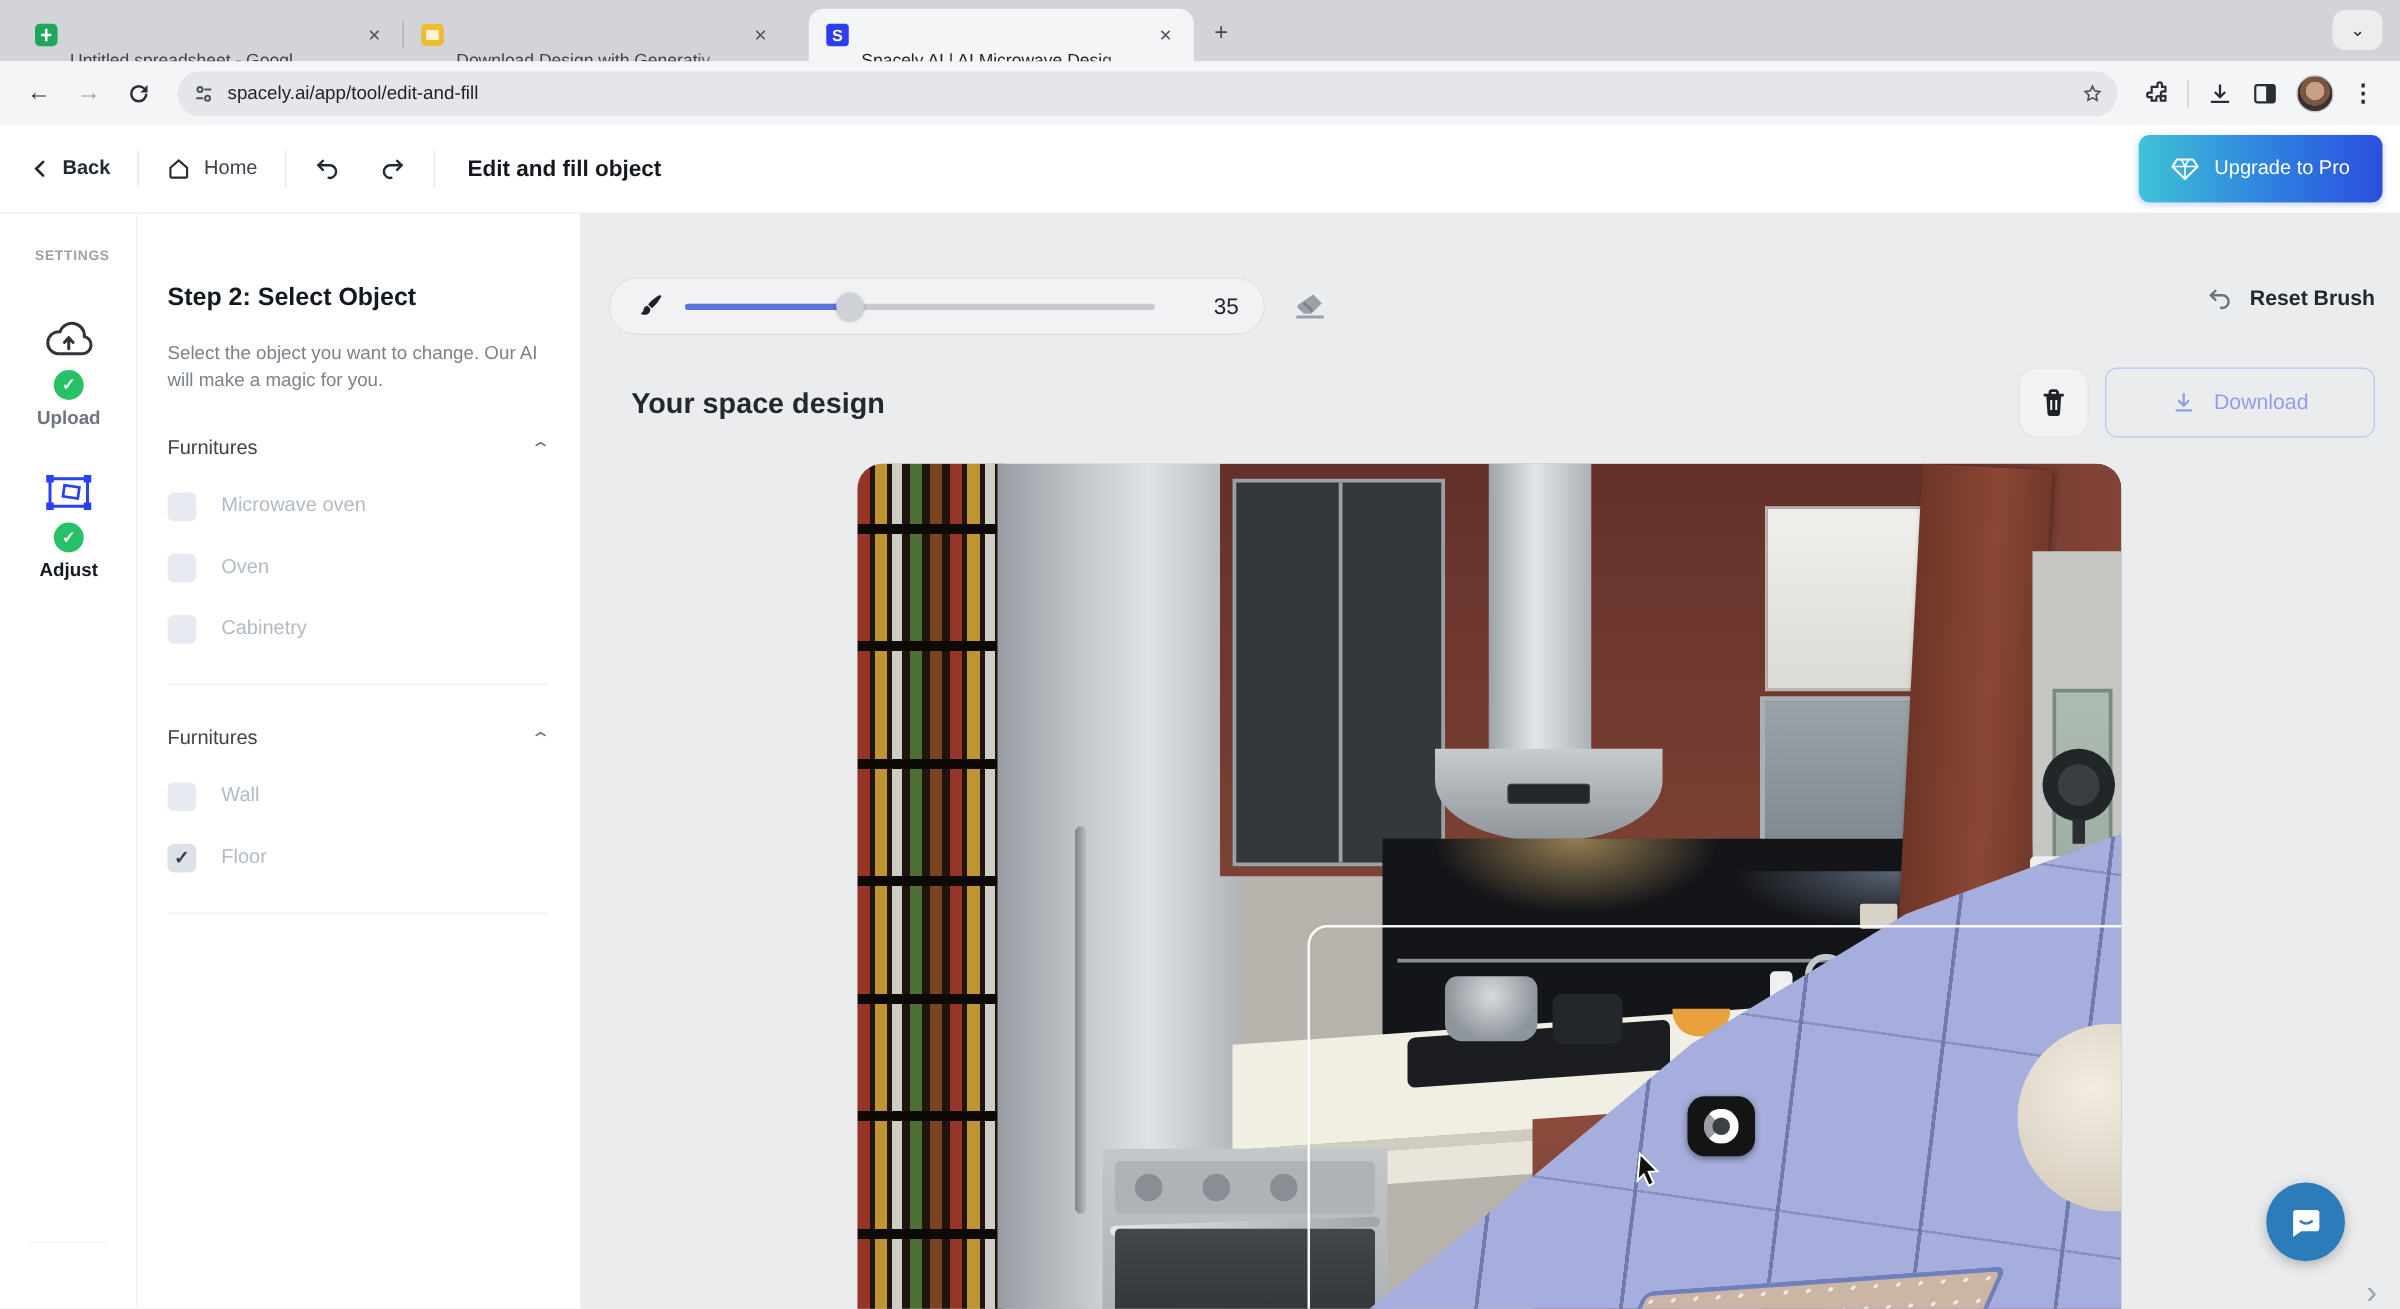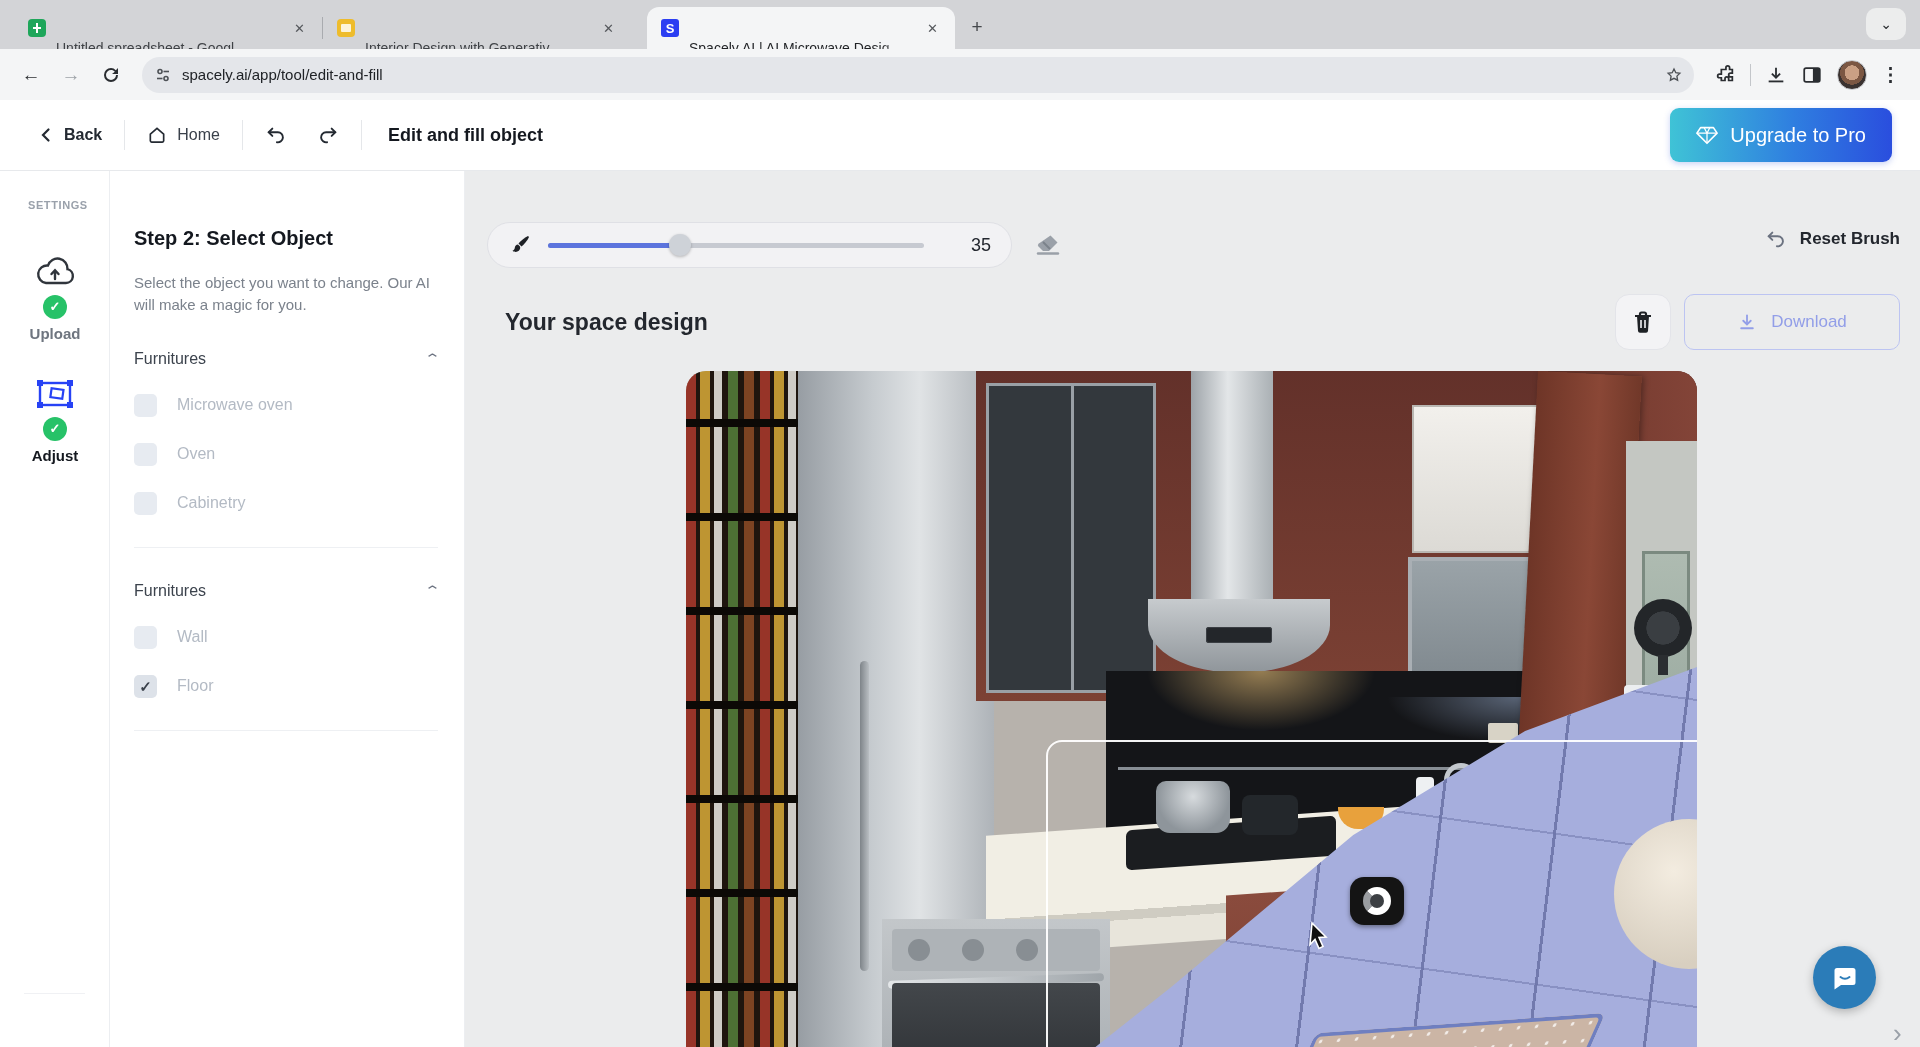--- a/index.html
+++ b/index.html
@@ -30,26 +30,26 @@
   .nav-ic.disabled { color:#9ca1a7; }
   .omnibox { flex:1; height:36px; margin:0 8px; background:#e4e6ea; border-radius:18px; display:flex; align-items:center; padding:0 6px 0 12px; gap:10px; }
   .omnibox .url { flex:1; font-size:15px; color:#202327; }
   .ob-star { width:28px; height:28px; display:flex; align-items:center; justify-content:center; color:#4d5156; }
   .chrome-right { display:flex; align-items:center; gap:14px; padding:0 6px; }
   .cr-sep { width:1px; height:22px; background:#c3c6ca; }
   .avatar { width:30px; height:30px; border-radius:50%; background:radial-gradient(circle at 50% 42%, #caa084 0 34%, #7b5743 35% 55%, #3a3230 56% 100%); border:1px solid #c9ccd0; }
   .svgic { display:block; }
 
   
-  .appbar { position:absolute; left:0; top:100px; width:1920px; height:71px; background:#ffffff; border-bottom:1px solid #e7e9ec; display:flex; align-items:center; padding:0 28px; }
+  .appbar { position:absolute; left:0; top:100px; width:1920px; height:71px; background:#ffffff; border-bottom:1px solid #e7e9ec; display:flex; align-items:center; padding:0 14px; }
   .appbar .grp { display:flex; align-items:center; gap:10px; font-size:16px; font-weight:600; color:#242a32; padding:0 22px; }
   .appbar .grp:first-child { padding-left:10px; }
   .vdiv { width:1px; height:30px; background:#e5e7ea; }
   .page-title { font-size:18px; font-weight:700; color:#14181f; padding:0 26px; }
-  .upgrade { margin-left:auto; height:54px; padding:0 26px; border-radius:9px; display:flex; align-items:center; gap:12px; color:#fff; font-size:20px; background:linear-gradient(90deg,#3fc3d6 0%, #2f7fe0 55%, #2a4ede 100%); box-shadow:0 2px 6px rgba(40,80,220,.25); }
+  .upgrade { margin-left:auto; height:54px; padding:0 26px; border-radius:9px; display:flex; align-items:center; gap:12px; color:#fff; font-size:16px; background:linear-gradient(90deg,#3fc3d6 0%, #2f7fe0 55%, #2a4ede 100%); box-shadow:0 2px 6px rgba(40,80,220,.25); }
 
   
   .rail { position:absolute; left:0; top:171px; width:110px; height:876px; background:#fff; border-right:1px solid #eceef1; }
   .rail .cap { position:absolute; left:28px; top:28px; font-size:11px; font-weight:700; letter-spacing:.6px; color:#9aa1ab; }
   .step { position:absolute; left:0; width:110px; text-align:center; }
   .step .ic { display:inline-block; }
   .step .check { width:24px; height:24px; margin:2px auto 6px; border-radius:50%; background:#27c268; color:#fff; font-size:13px; line-height:24px; font-weight:700; }
   .step .lbl { font-size:15px; color:#6e757f;font-weight:bold; }
   .step.active .lbl { color:#14181f; font-weight:700; }
   .rail-div { position:absolute; left:24px; right:24px; top:822px; height:1px; background:#f0f1f4; }
@@ -187,21 +187,21 @@
 
   <div class="tabstrip">
     <div class="tab" style="margin-left:14px;">
       <div class="fav sheets"></div>
       <div class="title">Untitled spreadsheet - Googl</div>
       <div class="tab-close">✕</div>
     </div>
     <div class="tab-sep"></div>
     <div class="tab">
       <div class="fav slides"></div>
-      <div class="title">Interior Design with Generativ</div>
+      <div class="title">Download Design with Generativ</div>
       <div class="tab-close">✕</div>
     </div>
     <div class="tab active" style="margin-left:16px;">
       <div class="fav spacely">S</div>
       <div class="title">Spacely AI | AI Microwave Desig</div>
       <div class="tab-close">✕</div>
     </div>
     <div class="newtab-btn">+</div>
     <div class="tabs-chevron">⌄</div>
   </div>

